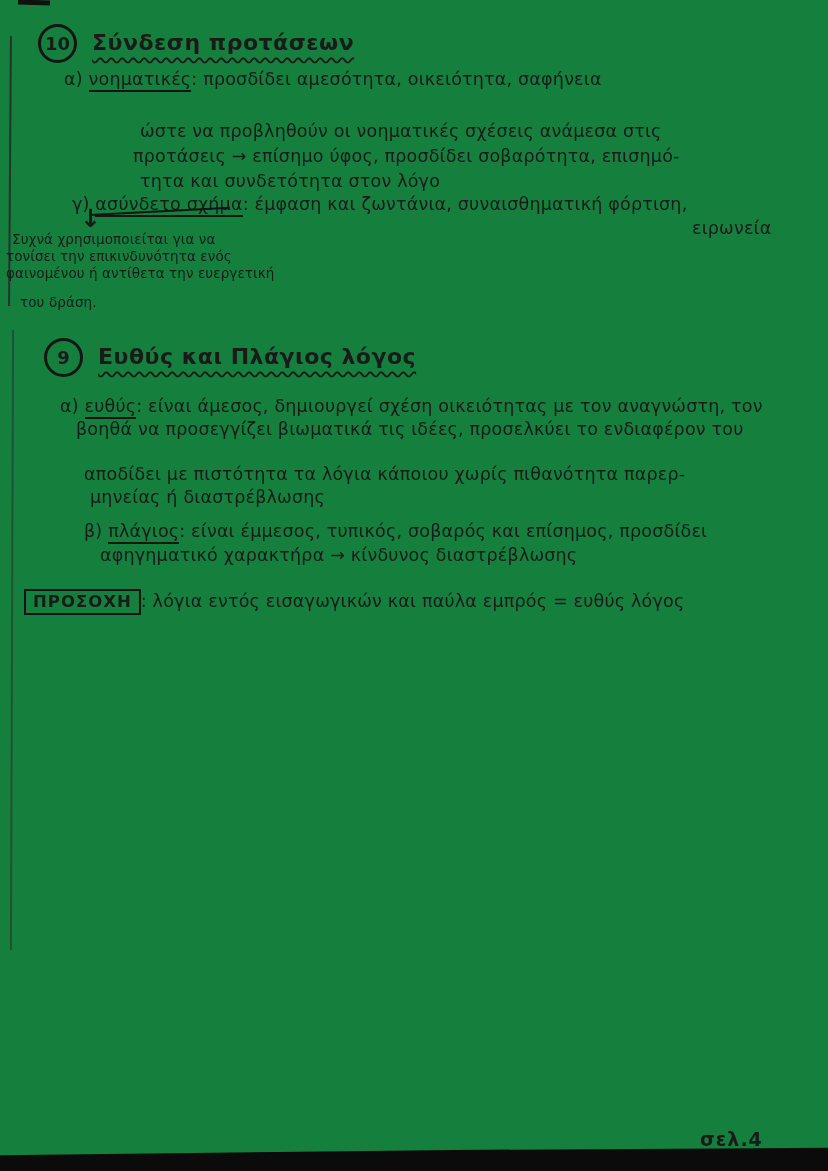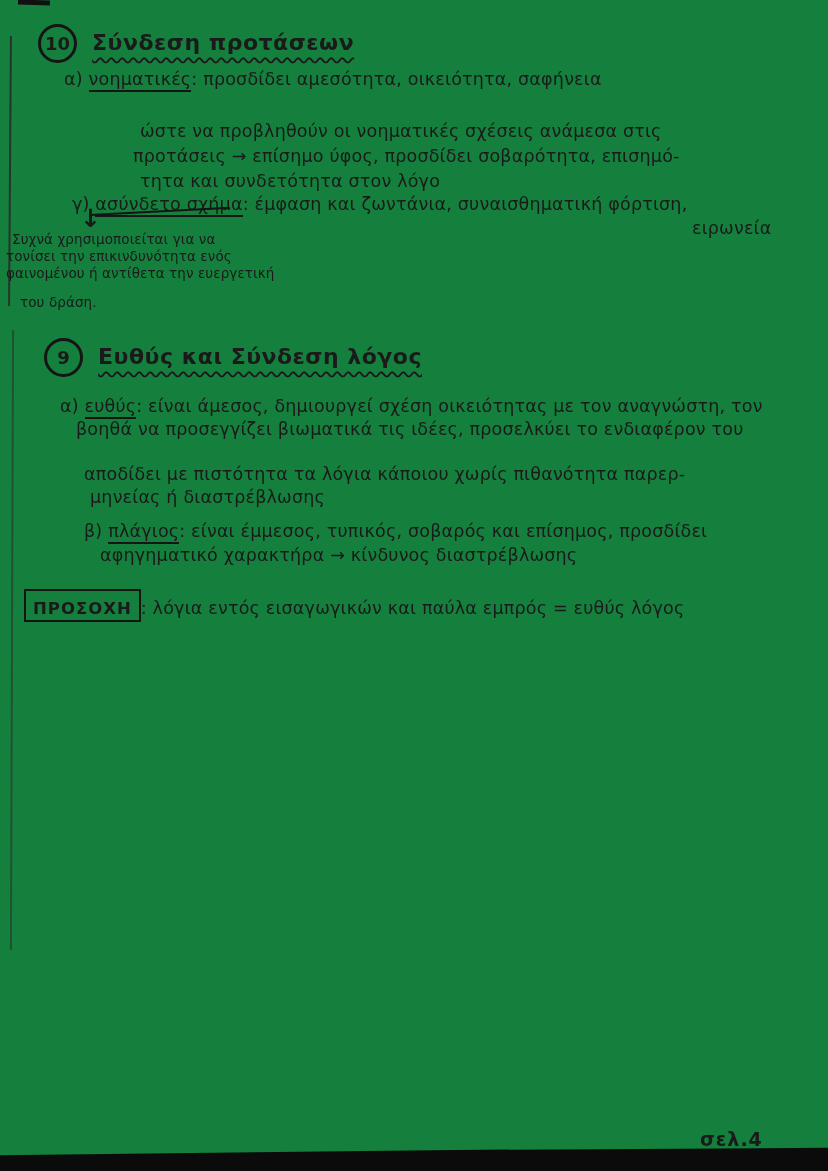--- a/index.html
+++ b/index.html
@@ -18,21 +18,21 @@
   .wavy{text-decoration:underline;text-decoration-style:wavy;text-decoration-thickness:2px;text-underline-offset:7px;}
   .circle-num{
     display:inline-flex;align-items:center;justify-content:center;
     width:33px;height:33px;border:3px solid #151515;border-radius:50%;
     font-weight:bold;font-size:18px;line-height:1;
   }
   .line{font-size:17.5px;letter-spacing:.2px;}
   .term{border-bottom:2.2px solid #151515;padding-bottom:1px;font-weight:500;}
   .note-line{font-size:13.5px;letter-spacing:.1px;}
   .attn-box{
-    display:inline-block;border:2.2px solid #151515;padding:8px 7px 2px 7px;
+    display:inline-block;border:2.2px solid #151515;padding:1px 7px 2px 7px;
     font-weight:bold;font-size:16.5px;letter-spacing:1px;
   }
   .margin-line{position:absolute;width:2px;background:#2a2a2a;}
   .topmark{position:absolute;background:#101010;}
   .bottombar{
     position:absolute;left:0;top:1144px;width:828px;height:27px;
     background:#0b0b0b;
     clip-path:polygon(0 42%, 55% 22%, 100% 14%, 100% 100%, 0 100%);
   }
   .connector{position:absolute;border-top:2.4px solid #151515;transform-origin:left center;}
@@ -72,21 +72,21 @@
   <div class="connector" style="left:90px;top:214px;width:140px;transform:rotate(-3deg);"></div>
   <div class="abs down-arrow" style="left:80px;top:206px;">↓</div>
 
   <div class="abs note-line" style="left:12px;top:231px;">Συχνά χρησιμοποιείται για να</div>
   <div class="abs note-line" style="left:6px;top:248px;">τονίσει την επικινδυνότητα ενός</div>
   <div class="abs note-line" style="left:6px;top:265px;">φαινομένου ή αντίθετα την ευεργετική</div>
   <div class="abs note-line" style="left:20px;top:294px;">του δράση.</div>
 
   <div class="abs" style="left:44px;top:338px;">
     <span class="circle-num">9</span>
-    <span class="heading wavy" style="margin-left:10px;">Ευθύς και Σύνδεση λόγος</span>
+    <span class="heading wavy" style="margin-left:10px;">Ευθύς και Πλάγιος λόγος</span>
   </div>
 
   <div class="abs line" style="left:60px;top:396px;">
     <span>α)</span>
     <span class="term">ευθύς</span><span>: είναι άμεσος, δημιουργεί σχέση οικειότητας με τον αναγνώστη, τον</span>
   </div>
   <div class="abs line" style="left:76px;top:419px;">βοηθά να προσεγγίζει βιωματικά τις ιδέες, προσελκύει το ενδιαφέρον του</div>
   <div class="abs line" style="left:84px;top:464px;">αποδίδει με πιστότητα τα λόγια κάποιου χωρίς πιθανότητα παρερ-</div>
   <div class="abs line" style="left:90px;top:487px;text-align:center;">μηνείας ή διαστρέβλωσης</div>
 

